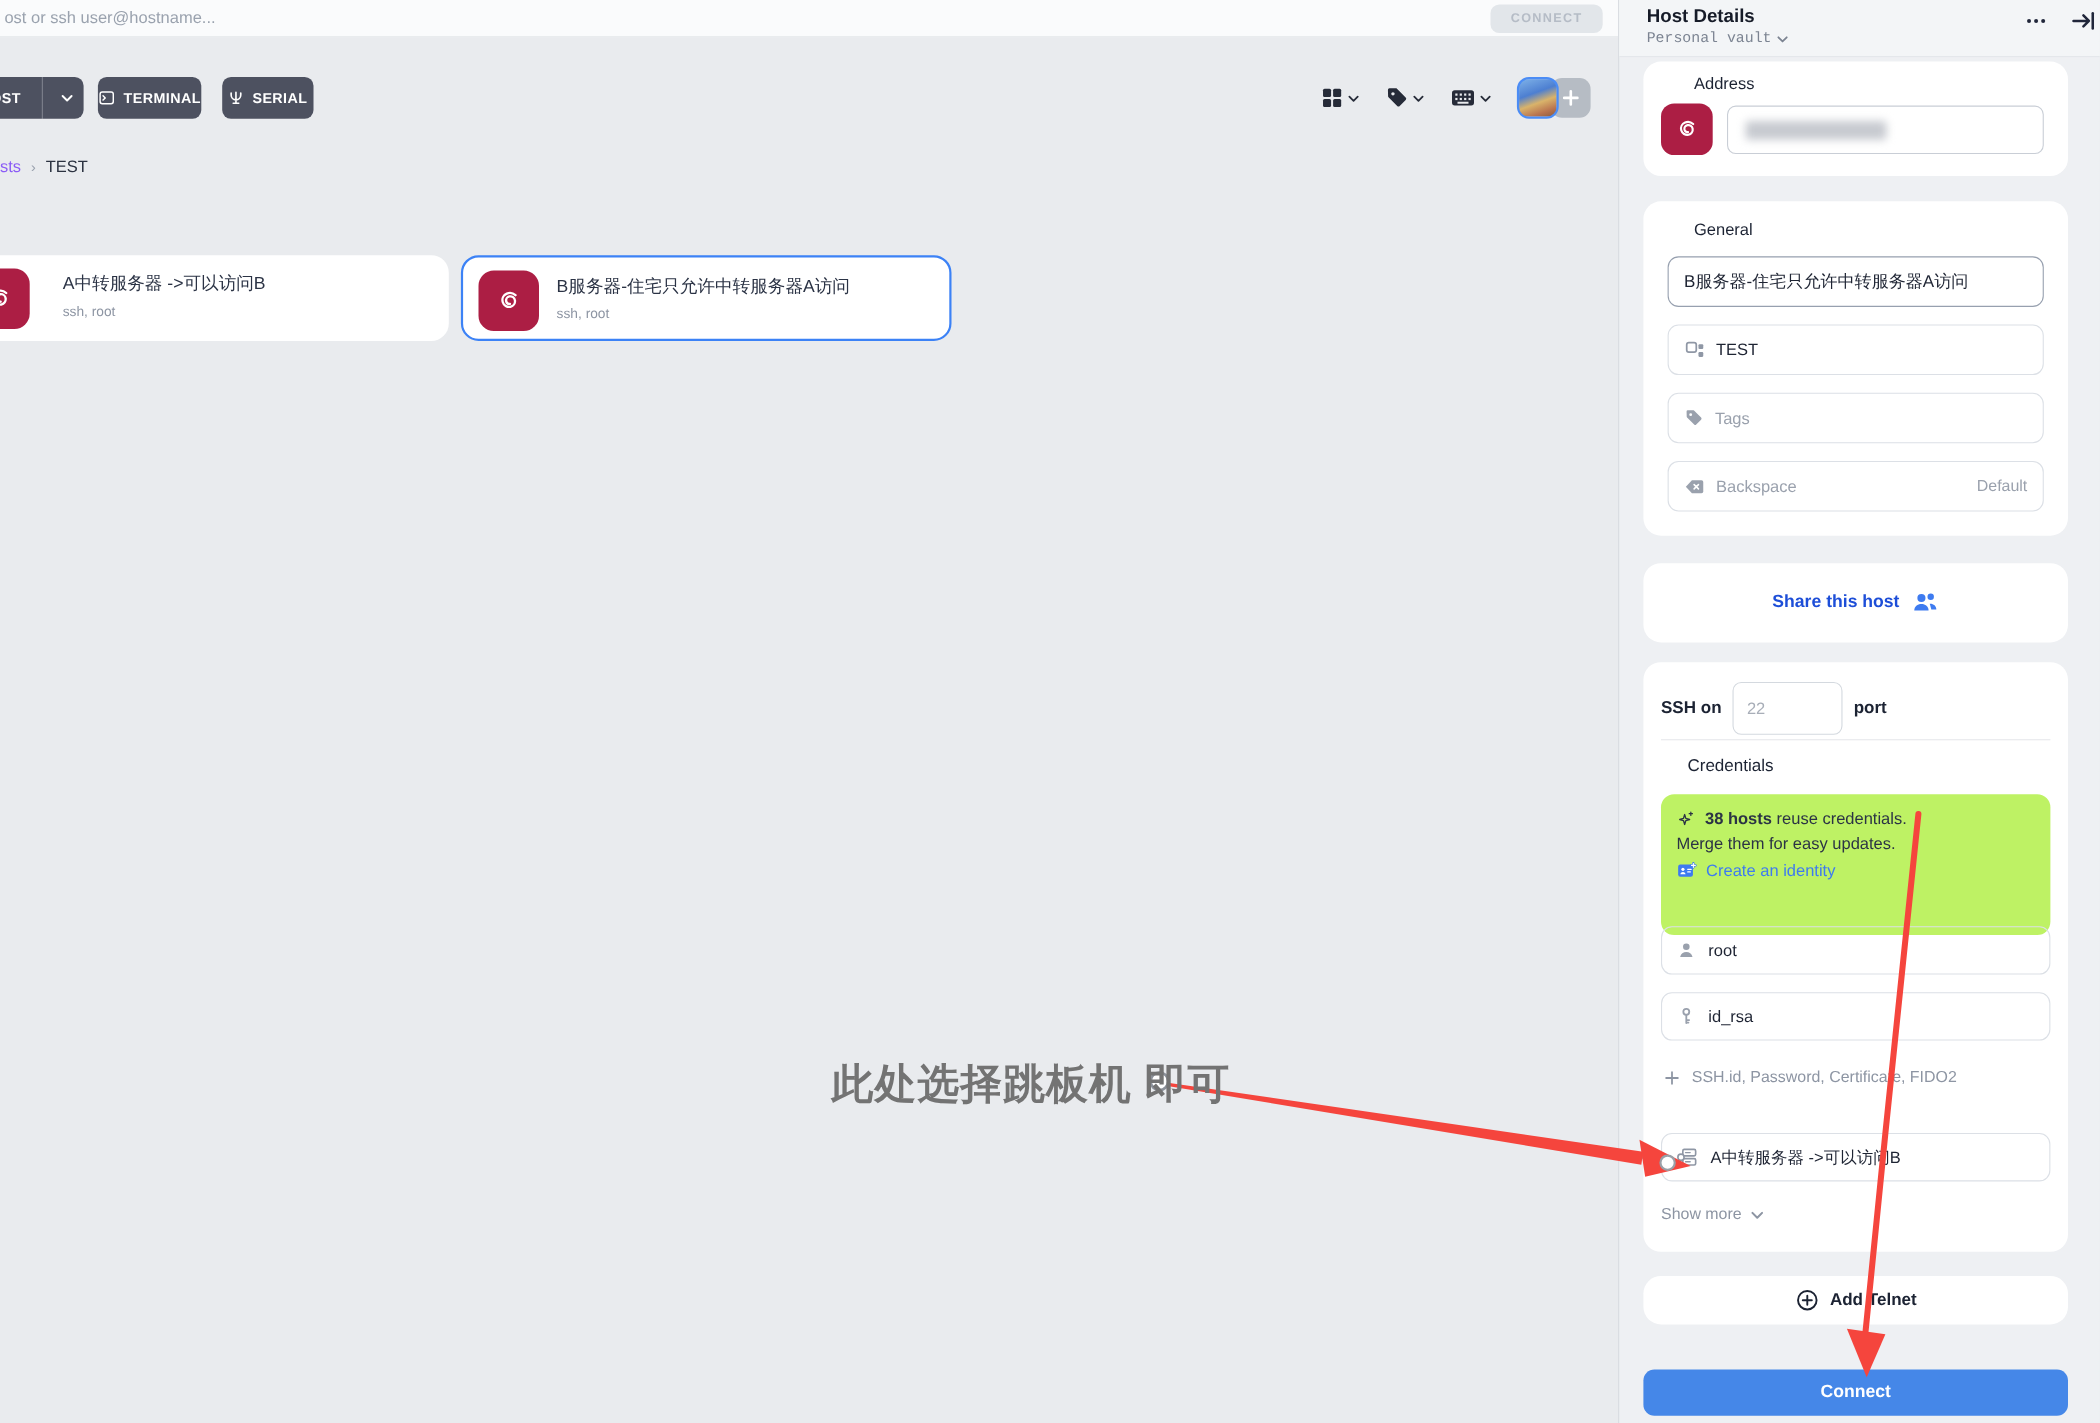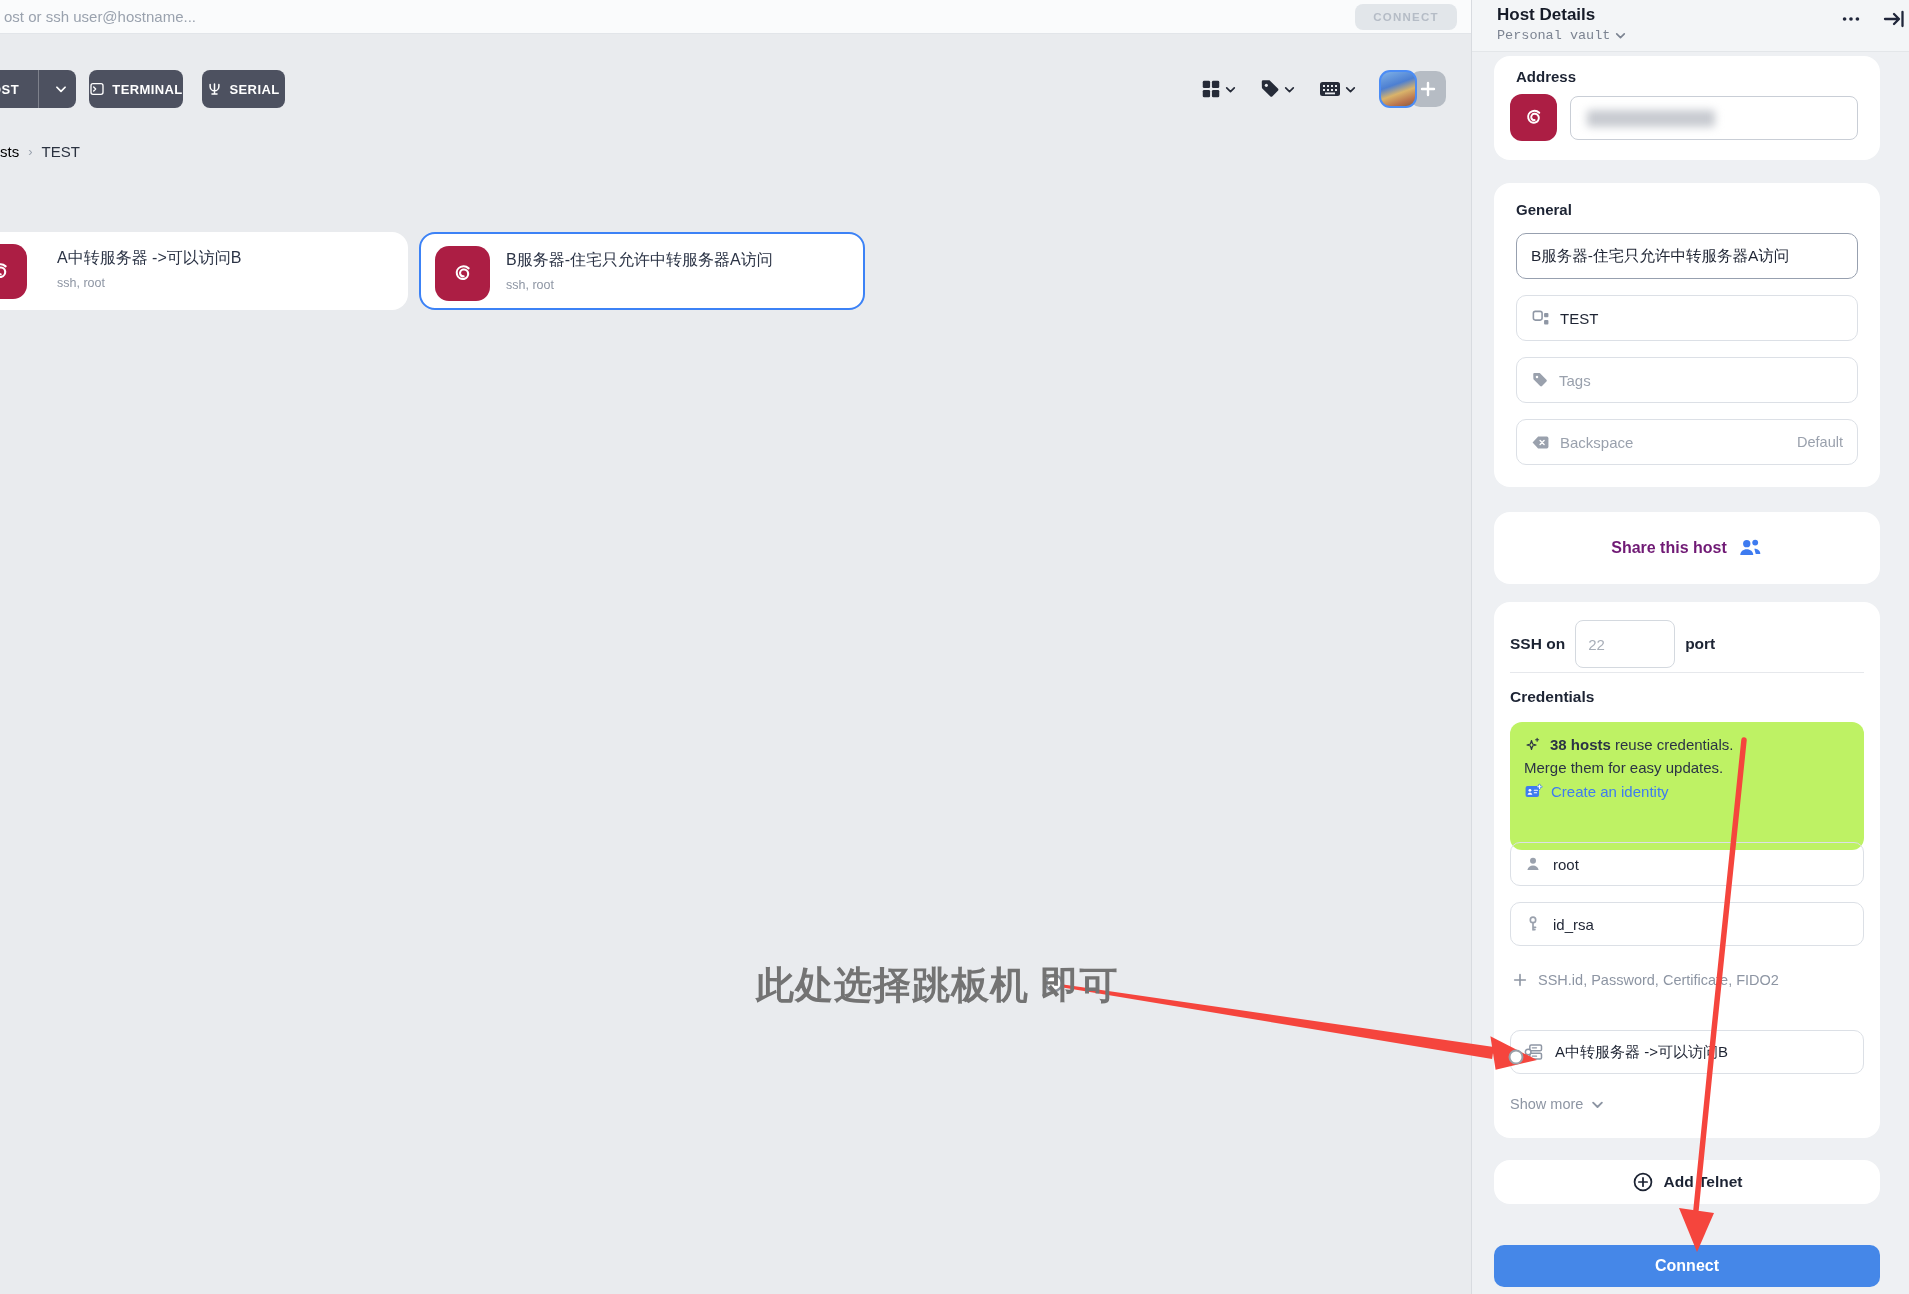--- a/index.html
+++ b/index.html
@@ -31,21 +31,21 @@
   .btn-serial { left:202px; width:83px; }
 
   .view-icons { position:absolute; top:70px; left:1200px; height:38px; display:flex; align-items:center; }
   .vi-group { display:flex; align-items:center; gap:2px; margin-right:22px; cursor:pointer; }
   .avatar { width:38px; height:38px; border-radius:11px; border:2.5px solid #4b8cf5; position:relative; z-index:2;
     background:linear-gradient(160deg,#7fb2e8 0%,#4d7fd1 38%,#d9b36a 60%,#b9744f 82%,#8a5a3c 100%); }
   .plus-btn { width:36px; height:36px; border-radius:10px; background:#b6bcc4; margin-left:-7px; z-index:1;
     display:flex; align-items:center; justify-content:center; border:none; }
 
   .breadcrumb { position:absolute; left:0; top:143px; font-size:15px; display:flex; align-items:center; gap:9px; }
-  .bc-link { color:#000000; }
+  .bc-link { color:#8b5cf6; }
   .bc-sep { color:#9aa2ae; font-size:13px; }
   .bc-cur { color:#2b3240; }
 
   .host-card { position:absolute; top:232px; height:78px; background:#fff; border-radius:16px; cursor:pointer; }
   .host-card.selected { border:2px solid #3c82f6; }
   .card1 { left:-64px; width:472px; }
   .card2 { left:419px; width:446px; }
   .hc-icon { position:absolute; top:12px; width:55px; height:55px; border-radius:14px; background:#ac1e44;
     display:flex; align-items:center; justify-content:center; }
   .card1 .hc-icon { left:36px; }
@@ -63,21 +63,21 @@
   .panel-header { position:absolute; left:0; top:0; width:100%; height:52px; background:#f3f5f7;
     border-bottom:1px solid #e3e6e9; }
   .ph-title { position:absolute; left:25px; top:5px; font-size:17px; font-weight:bold; color:#161b28; }
   .ph-vault { position:absolute; left:25px; top:28px; font-size:13.5px; color:#7c8492; display:flex;
     align-items:center; gap:4px; cursor:pointer;font-family:Liberation Mono, monospace; }
   .ph-ellipsis { position:absolute; left:1838px; top:6px; }
   .ph-collapse { position:absolute; left:1880px; top:5px; }
   .icon-btn { background:none; border:none; cursor:pointer; padding:2px; }
 
   .pcard { position:absolute; left:1494px; width:386px; background:#fff; border-radius:16px; }
-  .sect-h { font-size:15px; font-weight:bold; color:#1c2333; }
+  .sect-h { font-size:15px; font-weight:normal; color:#1c2333;margin-left:24px; }
 
   .card-address { top:56px; height:104px; }
   .addr-h { position:absolute; left:22px; top:12px; }
   .addr-icon { position:absolute; left:16px; top:38px; width:47px; height:47px; border-radius:12px;
     background:#ac1e44; display:flex; align-items:center; justify-content:center; }
   .addr-input { position:absolute; left:76px; top:40px; width:288px; height:44px; border:1px solid #c9ced6;
     border-radius:8px; background:#fff; }
   .addr-redacted { position:absolute; left:16px; top:13px; width:128px; height:17px; background:#c7cad0;
     filter:blur(4px); border-radius:3px; }
 
@@ -88,21 +88,21 @@
     cursor:text; }
   .f-name { top:50px; border-color:#97a0af; font-size:15.5px; }
   .f-group { top:112px; }
   .f-tags { top:174px; color:#9aa1ad; }
   .f-back { top:236px; color:#9aa1ad; }
   .f-back .spacer { flex:1; }
   .f-right { color:#9aa1ad; font-size:14.5px; }
 
   .card-share { top:512px; height:72px; display:flex; align-items:center; justify-content:center; gap:10px;
     cursor:pointer; }
-  .share-label { color:#701a75; font-size:16px; font-weight:bold;text-align:right; }
+  .share-label { color:#1d4ed8; font-size:16px; font-weight:bold;text-align:right; }
 
   .card-ssh { top:602px; height:536px; }
   .ssh-row { position:absolute; left:16px; top:18px; display:flex; align-items:center; gap:10px; }
   .ssh-b { font-size:15.5px; font-weight:bold; color:#1c2333; }
   .port-input { width:100px; height:48px; border:1px solid #d4d9df; border-radius:8px; font-size:15px;
     padding:0 12px; color:#39404e; outline:none; font-family:inherit; }
   .port-input::placeholder { color:#a8aeb8; }
   .ssh-div { position:absolute; left:16px; top:70px; width:354px; height:1px; background:#e6e8ec; }
   .cred-h { position:absolute; left:16px; top:86px; font-size:15.5px; }
   .info-box { position:absolute; left:16px; top:120px; width:354px; height:128px; background:#bef264;

